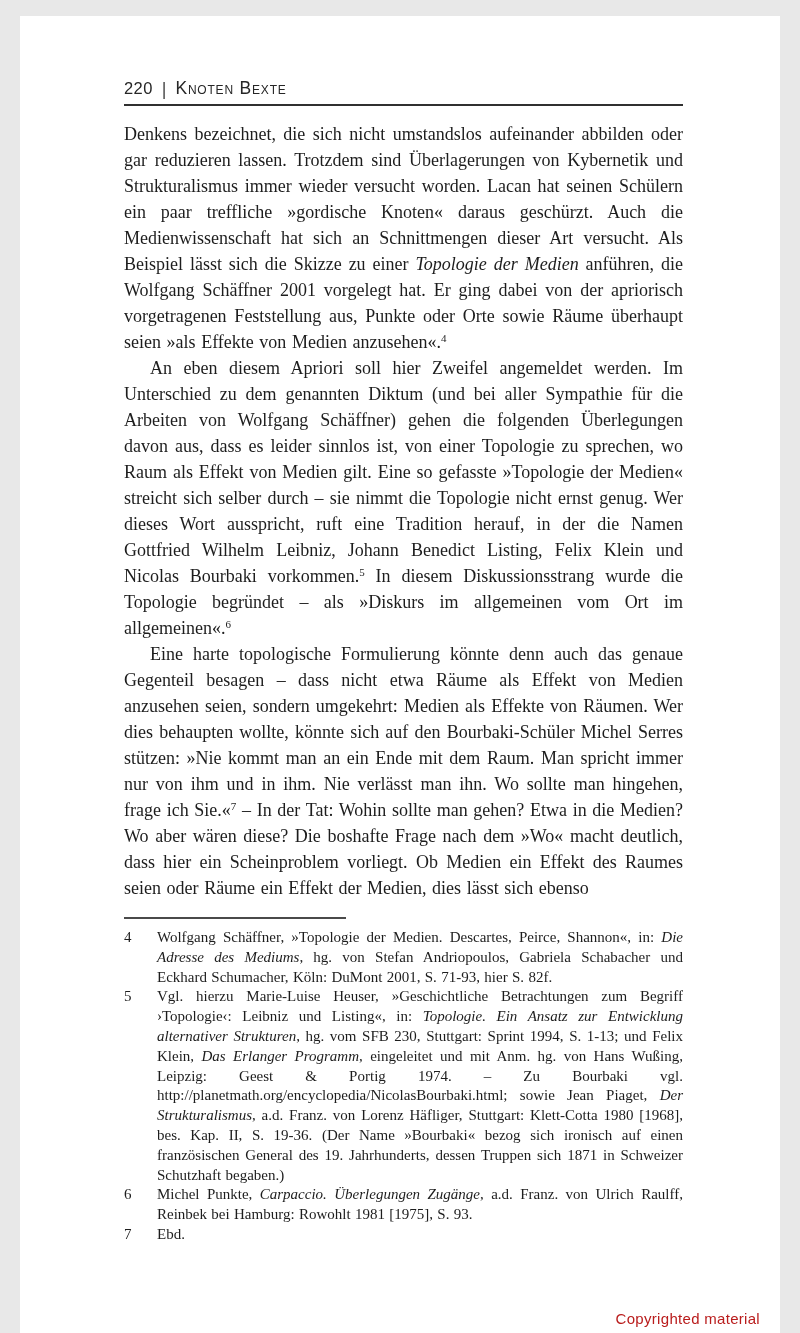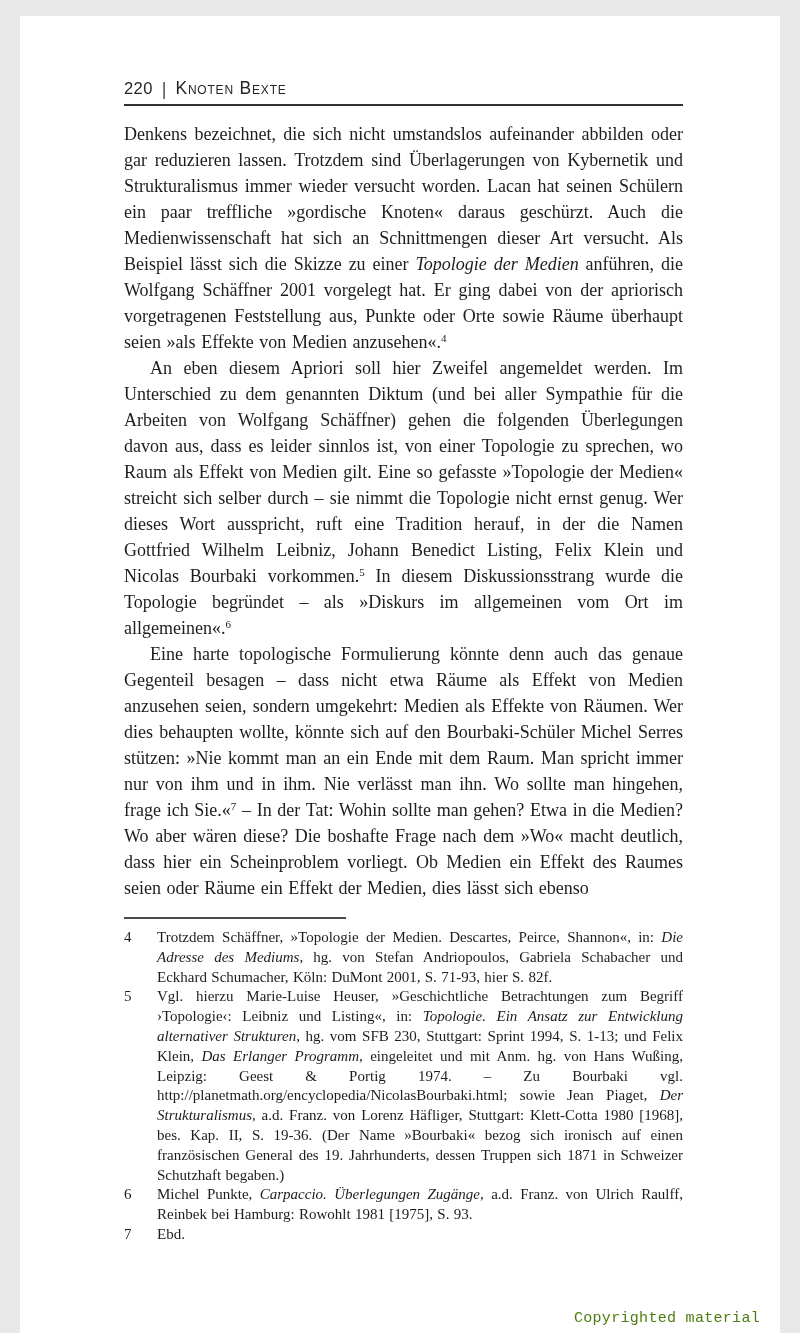--- a/index.html
+++ b/index.html
@@ -70,23 +70,23 @@
     flex: 1;
     text-align: justify;
     word-spacing: 0.04em;
     overflow-wrap: break-word;
   }
   
   .watermark {
     position: absolute;
     right: 20px;
     bottom: 22px;
-    font-family: Liberation Mono, monospace;
+    font-family: Liberation Sans, sans-serif;
     font-size: 15px;
-    color: #4d7c0f;
+    color: #b91c1c;
     letter-spacing: 0.3px;
   }
 </style>
 </head>
 <body>
 
 <div class="page">
 
   <header class="running-head">
     <span class="pagenum">220</span>
@@ -100,21 +100,21 @@
       <p class="para"><span>Denkens bezeichnet, die sich nicht umstandslos aufeinander abbilden oder gar reduzieren lassen. Trotzdem sind Überlagerungen von Kybernetik und Strukturalismus immer wieder versucht worden. Lacan hat seinen Schülern ein paar treffliche »gordische Knoten« daraus geschürzt. Auch die Medienwissenschaft hat sich an Schnittmengen dieser Art versucht. Als Beispiel lässt sich die Skizze zu einer </span><i>Topologie der Medien</i><span> anführen, die Wolfgang Schäffner 2001 vorgelegt hat. Er ging dabei von der apriorisch vorgetragenen Feststellung aus, Punkte oder Orte sowie Räume überhaupt seien »als Effekte von Medien anzusehen«.</span><sup>4</sup></p>
       <p class="para indent"><span>An eben diesem Apriori soll hier Zweifel angemeldet werden. Im Unterschied zu dem genannten Diktum (und bei aller Sympathie für die Arbeiten von Wolfgang Schäffner) gehen die folgenden Überlegungen davon aus, dass es leider sinnlos ist, von einer Topologie zu sprechen, wo Raum als Effekt von Medien gilt. Eine so gefasste »Topologie der Medien« streicht sich selber durch – sie nimmt die Topologie nicht ernst genug. Wer dieses Wort ausspricht, ruft eine Tradition herauf, in der die Namen Gottfried Wilhelm Leibniz, Johann Benedict Listing, Felix Klein und Nicolas Bourbaki vorkommen.</span><sup>5</sup><span> In diesem Diskussionsstrang wurde die Topologie begründet – als »Diskurs im allgemeinen vom Ort im allgemeinen«.</span><sup>6</sup></p>
       <p class="para indent"><span>Eine harte topologische Formulierung könnte denn auch das genaue Gegenteil besagen – dass nicht etwa Räume als Effekt von Medien anzusehen seien, sondern umgekehrt: Medien als Effekte von Räumen. Wer dies behaupten wollte, könnte sich auf den Bourbaki-Schüler Michel Serres stützen: »Nie kommt man an ein Ende mit dem Raum. Man spricht immer nur von ihm und in ihm. Nie verlässt man ihn. Wo sollte man hingehen, frage ich Sie.«</span><sup>7</sup><span> – In der Tat: Wohin sollte man gehen? Etwa in die Medien? Wo aber wären diese? Die boshafte Frage nach dem »Wo« macht deutlich, dass hier ein Scheinproblem vorliegt. Ob Medien ein Effekt des Raumes seien oder Räume ein Effekt der Medien, dies lässt sich ebenso</span></p>
     </main>
 
   <div class="fn-rule"></div>
 
   <section class="footnotes" id="footnotes">
       <div class="fn">
         <span class="fn-num">4</span>
-        <span class="fn-body"><span>Trotzdem Schäffner, »Topologie der Medien. Descartes, Peirce, Shannon«, in: </span><i>Die Adresse des Mediums</i><span>, hg. von Stefan Andriopoulos, Gabriela Schabacher und Eckhard Schumacher, Köln: DuMont 2001, S. 71-93, hier S. 82f.</span></span>
+        <span class="fn-body"><span>Wolfgang Schäffner, »Topologie der Medien. Descartes, Peirce, Shannon«, in: </span><i>Die Adresse des Mediums</i><span>, hg. von Stefan Andriopoulos, Gabriela Schabacher und Eckhard Schumacher, Köln: DuMont 2001, S. 71-93, hier S. 82f.</span></span>
       </div>
       <div class="fn">
         <span class="fn-num">5</span>
         <span class="fn-body"><span>Vgl. hierzu Marie-Luise Heuser, »Geschichtliche Betrachtungen zum Begriff ›Topologie‹: Leibniz und Listing«, in: </span><i>Topologie. Ein Ansatz zur Entwicklung alternativer Strukturen</i><span>, hg. vom SFB 230, Stuttgart: Sprint 1994, S. 1-13; und Felix Klein, </span><i>Das Erlanger Programm</i><span>, eingeleitet und mit Anm. hg. von Hans Wußing, Leipzig: Geest &amp; Portig 1974. – Zu Bourbaki vgl. http://planetmath.org/encyclopedia/NicolasBourbaki.html; sowie Jean Piaget, </span><i>Der Strukturalismus</i><span>, a.d. Franz. von Lorenz Häfliger, Stuttgart: Klett-Cotta 1980 [1968], bes. Kap. II, S. 19-36. (Der Name »Bourbaki« bezog sich ironisch auf einen französischen General des 19. Jahrhunderts, dessen Truppen sich 1871 in Schweizer Schutzhaft begaben.)</span></span>
       </div>
       <div class="fn">
         <span class="fn-num">6</span>
         <span class="fn-body"><span>Michel Punkte, </span><i>Carpaccio. Überlegungen Zugänge</i><span>, a.d. Franz. von Ulrich Raulff, Reinbek bei Hamburg: Rowohlt 1981 [1975], S. 93.</span></span>
       </div>
       <div class="fn">

